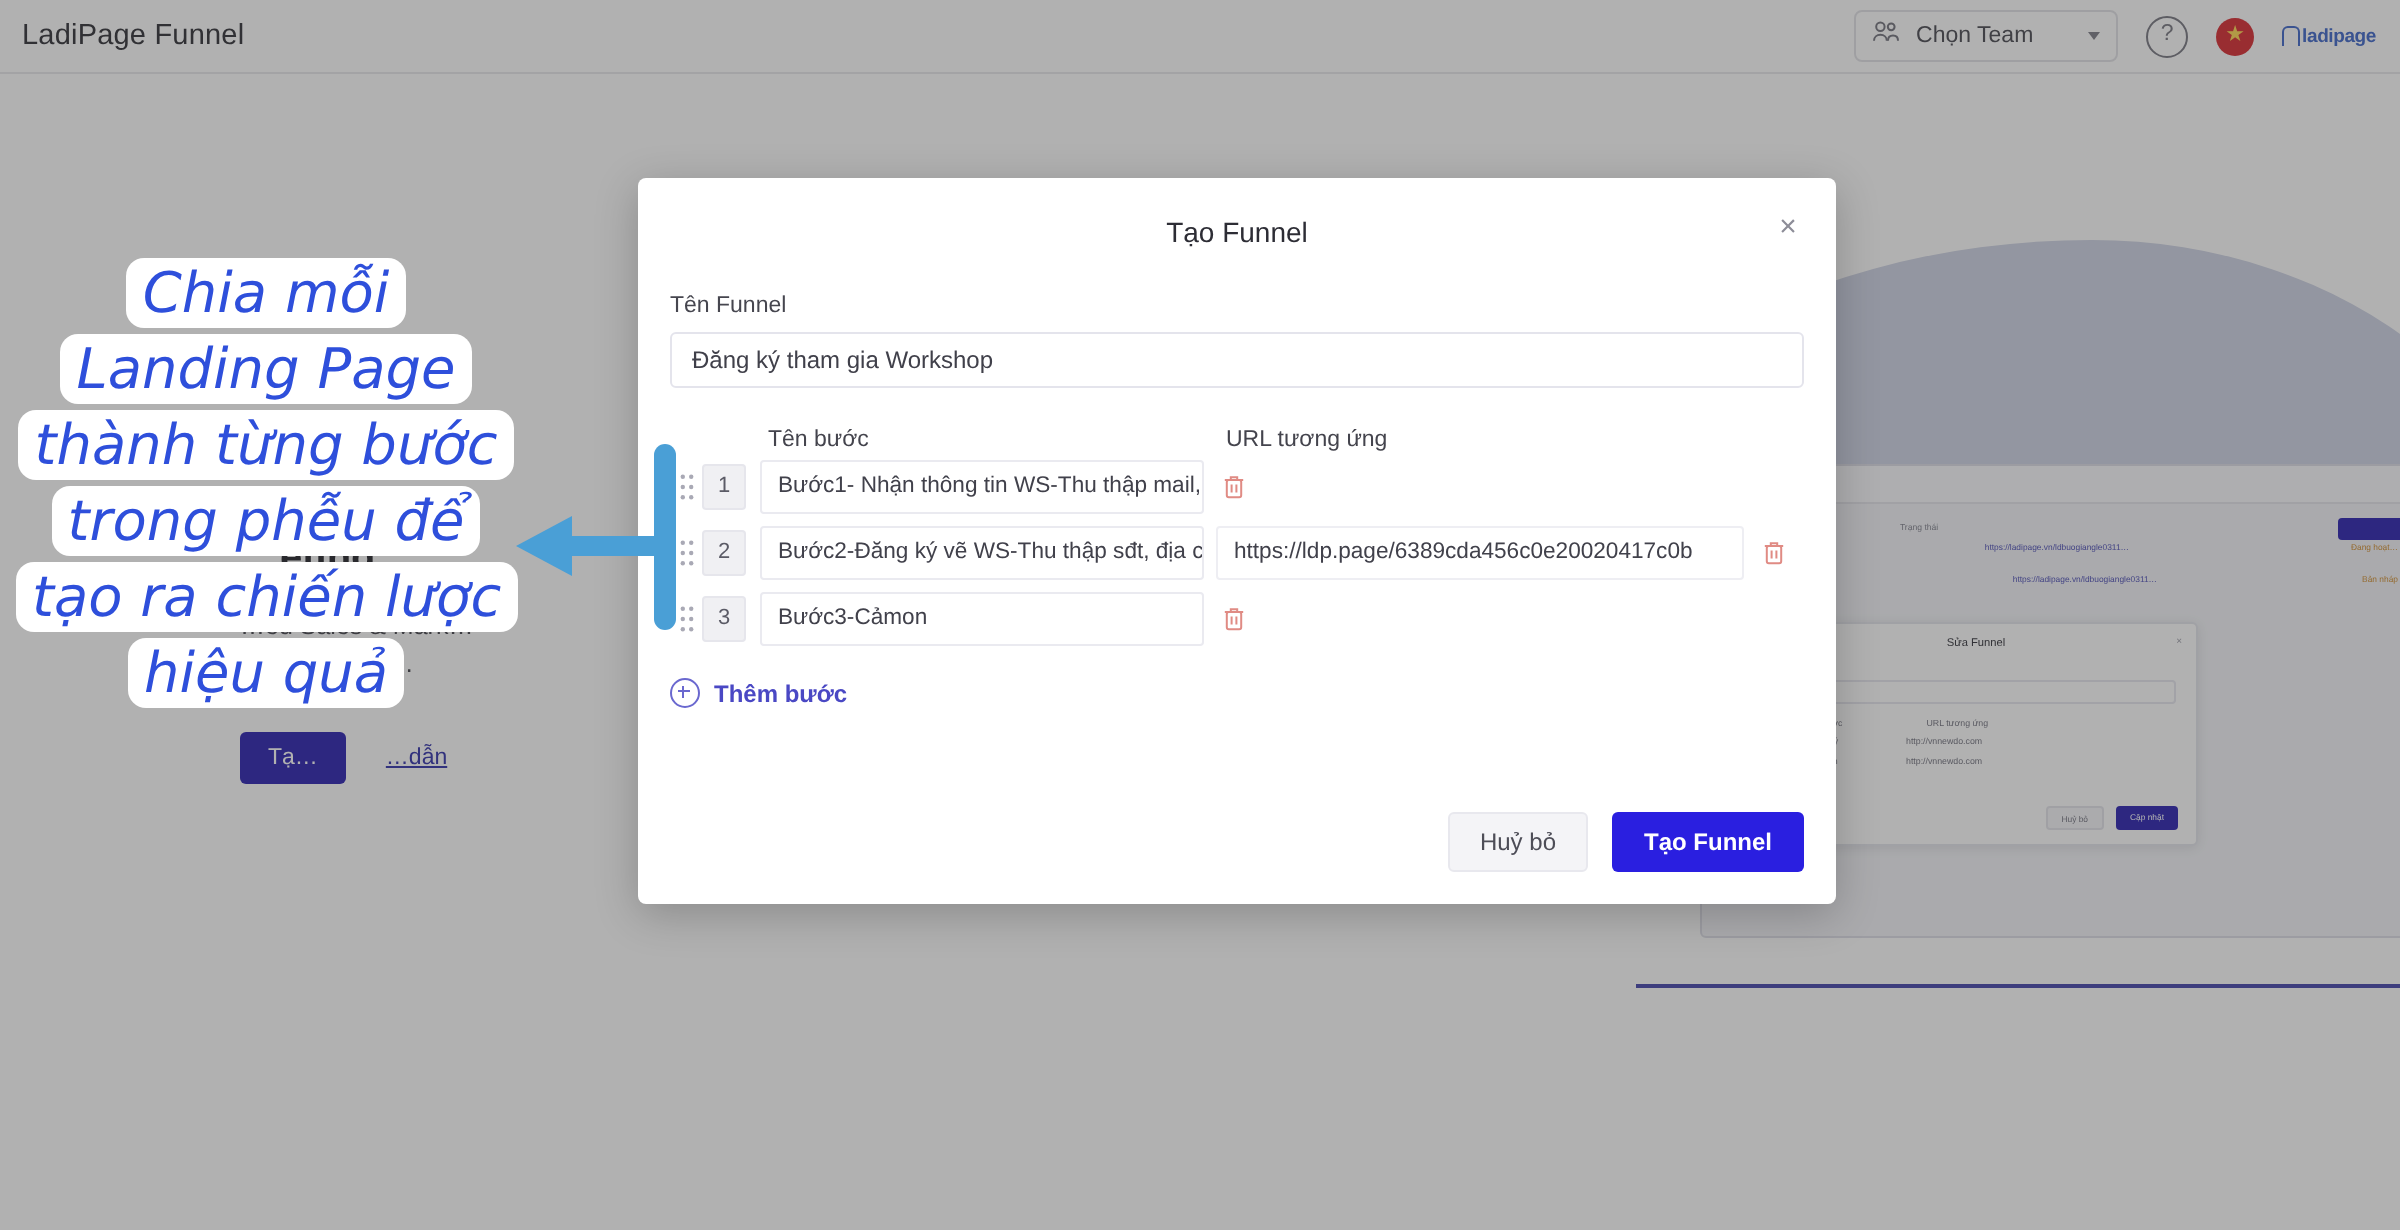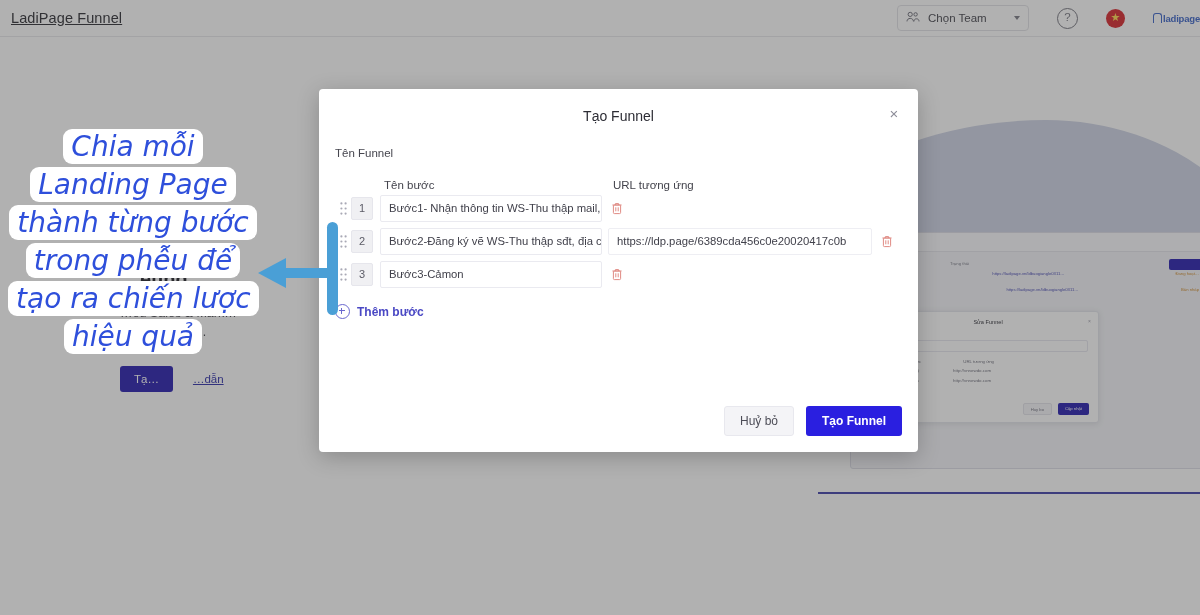--- a/index.html
+++ b/index.html
@@ -30,27 +30,27 @@
     border-bottom: 1px solid #e8e8ec;
     display: flex;
     align-items: center;
     box-sizing: border-box;
   }
   .brand {
     margin-left: 11px;
     font-size: 14.5px;
     color: #2b2b31;
     letter-spacing: .1px;
-    text-decoration: underline;
   }
   .topbar-right {
     margin-left: auto;
     display: flex;
     align-items: center;
-    gap: 28px;
+    gap: 14px;
+    padding-right: 12px;
   }
   .team-select {
     display: flex;
     align-items: center;
     gap: 8px;
     width: 132px;
     height: 26px;
     padding: 0 8px;
     border: 1px solid #e2e2e7;
     border-radius: 4px;
@@ -577,20 +577,21 @@
 <div id="dim"></div>
 
 <div id="modal">
 
   <div class="modal-title">Tạo Funnel</div>
   <div class="modal-close">×</div>
 
   <div class="modal-body">
 
     <div class="field-label">Tên Funnel</div>
+    <div class="funnel-input" placeholder="Tên Funnel">Đăng ký tham gia Workshop</div>
 
     <div class="steps-header">
       <span class="c-name">Tên bước</span>
       <span class="c-url">URL tương ứng</span>
     </div>
 
     <div class="step-row">
       <span class="drag-handle">
         <svg width="7" height="13" viewBox="0 0 7 13">
           <g fill="#a9a9b5">

